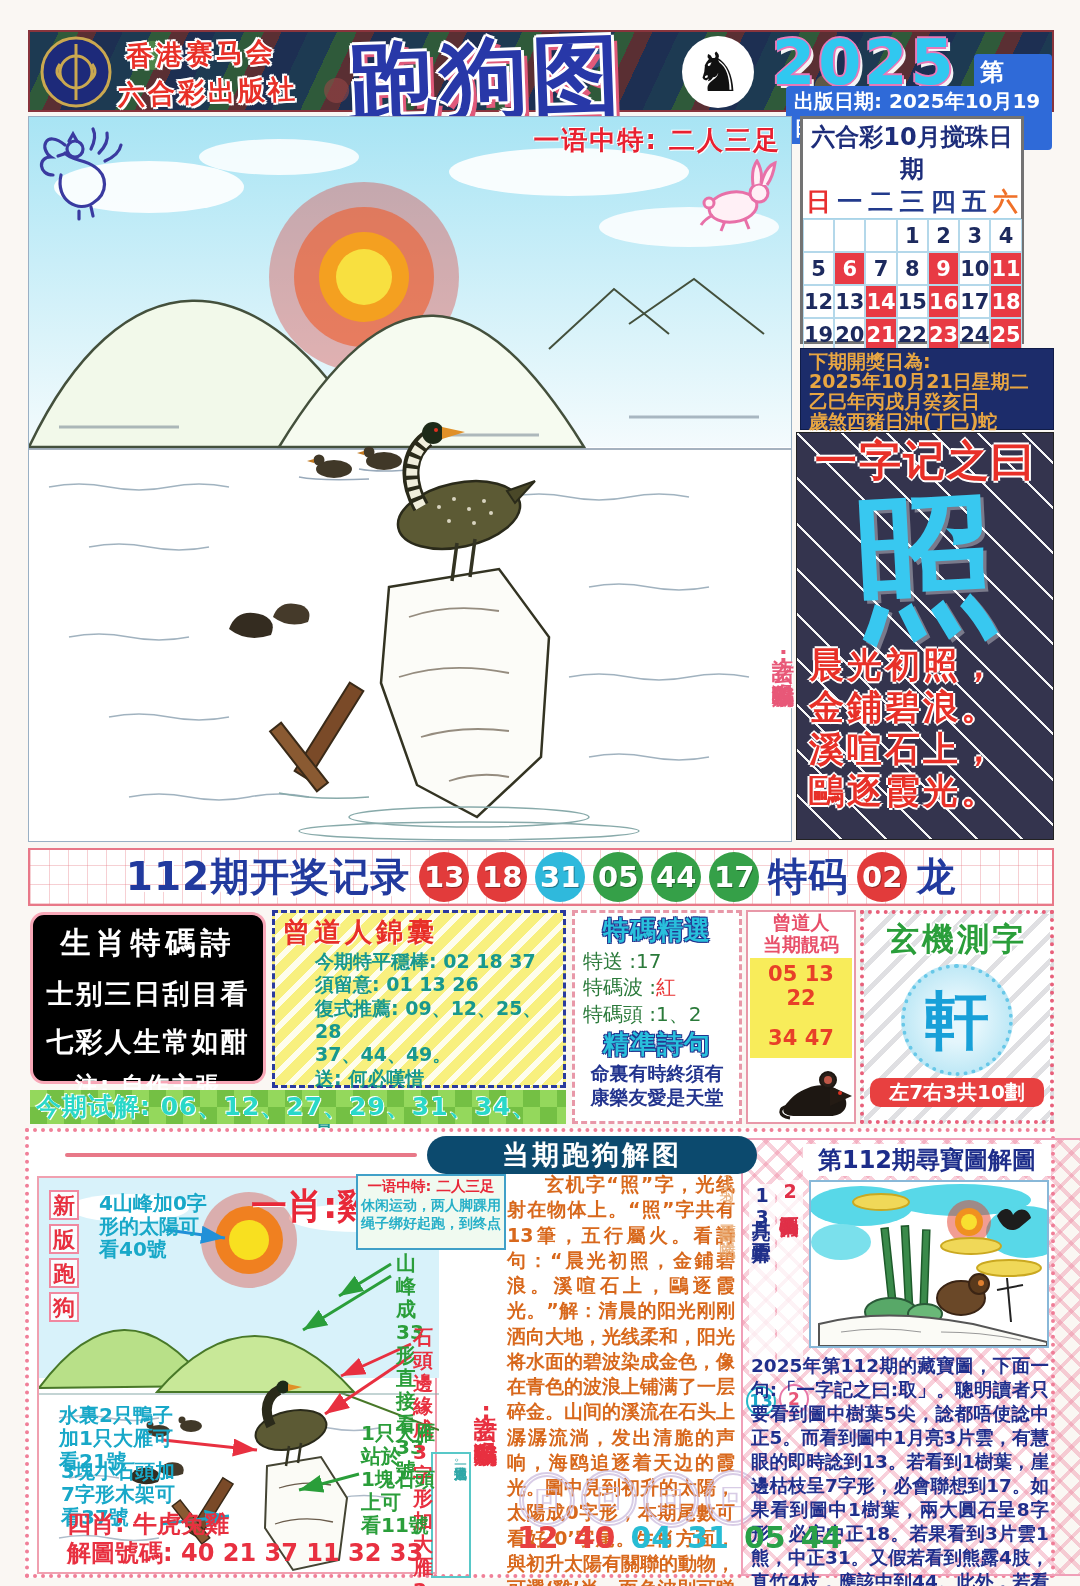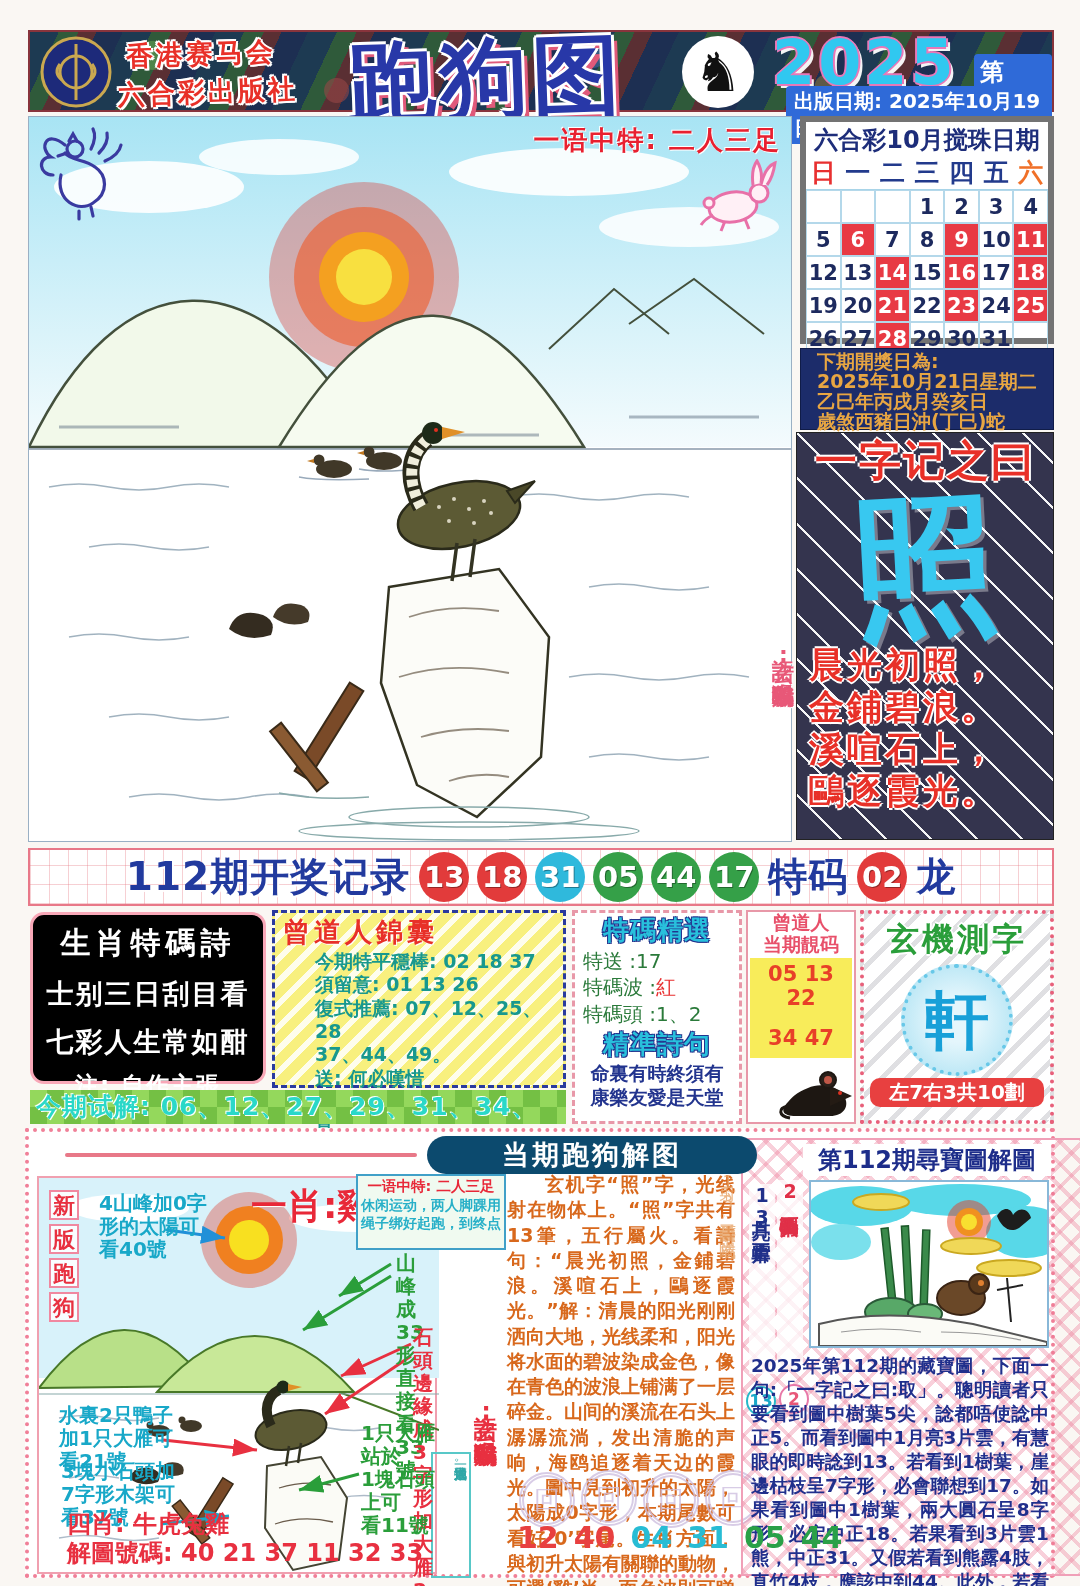--- a/index.html
+++ b/index.html
@@ -30,33 +30,33 @@
   #pubdate { left:756px; top:54px; background:#2f6ad8; color:#fff; font-size:20px; font-weight:bold; padding:2px 8px; border-radius:4px; }
 
   
   #main-pic { left:28px; top:116px; width:764px; height:726px; background:#fff; border:1px solid #9ab0c4; overflow:hidden; }
   #main-slogan { right:10px; top:6px; color:#e82030; font-size:26px; font-weight:bold; letter-spacing:2px;
     text-shadow:1px 1px 0 #fff,-1px -1px 0 #fff; z-index:3; }
   #rooster { left:6px; top:6px; z-index:3; }
   #rabbit { right:10px; top:42px; z-index:3; }
 
   
-  #calendar { left:800px; top:116px; width:254px; height:228px; background:#fff; border:6px solid #737373; }
+  #calendar { left:800px; top:116px; width:224px; height:228px; background:#fff; border:3px solid #737373; }
   #cal-title { font-size:24px; font-weight:bold; color:#1d2d7a; text-align:center; padding-top:2px; }
   #cal-week { display:grid; grid-template-columns:repeat(7,1fr); text-align:center; }
   .wd { font-size:25px; font-weight:bold; color:#223a8c; }
   .wd0 { color:#e83030; } .wd6 { color:#f07028; }
   #cal-grid { display:grid; grid-template-columns:repeat(7,1fr); border-top:1px solid #a8d4e8; }
   .cal-cell { height:33px; border:1px solid #b4d8ea; font-size:21px; font-weight:bold; color:#1d2a5e;
     display:flex; align-items:center; justify-content:center; }
   .cal-cell.hl { background:#e83a44; color:#fff; }
 
   
   #next-draw { left:800px; top:348px; width:254px; height:82px; background:#1c2c6a; color:#e8a642;
-    font-size:19px; font-weight:bold; line-height:1.06; padding:2px 16px; border:1px solid #101c48; }
+    font-size:19px; font-weight:bold; line-height:1.06; padding:2px 8px; border:1px solid #101c48; }
 
   
   #word-panel { left:796px; top:432px; width:258px; height:408px; border:1px solid #222;
     background-image:repeating-linear-gradient(45deg, transparent 0 30px, rgba(255,255,255,.95) 30px 32px);
     background-color:#34344e; overflow:hidden; }
   #wp-title { font-size:42px; font-weight:bold; color:#e83028; text-align:center; margin-top:0; letter-spacing:2px;
     text-shadow:-2px 0 #fff,2px 0 #fff,0 -2px #fff,0 2px #fff; }
   #wp-word { font-size:148px; font-weight:bold; color:#38c8f0; text-align:center; line-height:1.05; transform:rotate(-3deg);
     text-shadow:3px 3px 0 rgba(255,255,255,.35); }
   .wp-poem-line { font-size:35px; font-weight:bold; color:#e83028; padding-left:12px; line-height:1.2; letter-spacing:3px;
@@ -378,21 +378,21 @@
     <div id="sx-title">生肖特碼詩</div>
     <div class="sx-line">士别三日刮目看</div>
     <div class="sx-line">七彩人生常如酣</div>
     <div id="sx-note">注: 自作主張</div>
   </div>
 
   <div id="jinnang" class="abs">
     <div id="jn-title">曾道人錦囊</div>
     <div class="jn-line">今期特平穩棒: 02 18 37</div>
     <div class="jn-line">須留意: 01 13 26</div>
-    <div class="jn-line">復式推薦: 07、12、25、28</div>
+    <div class="jn-line">復式推薦: 09、12、25、28</div>
     <div class="jn-line">37、44、49。</div>
     <div class="jn-line">送: 何必嘆惜</div>
     <div class="jn-line">前年第083期開獎號碼要留意</div>
   </div>
 
   <div id="tema" class="abs">
     <div class="tema-head">特碼精選</div>
     <div class="tema-row"><span>特送 :</span><span class="tema-v">17</span></div>
     <div class="tema-row"><span>特碼波 :</span><span class="tema-v red">紅</span></div>
     <div class="tema-row"><span>特碼頭 :</span><span class="tema-v">1、2</span></div>

